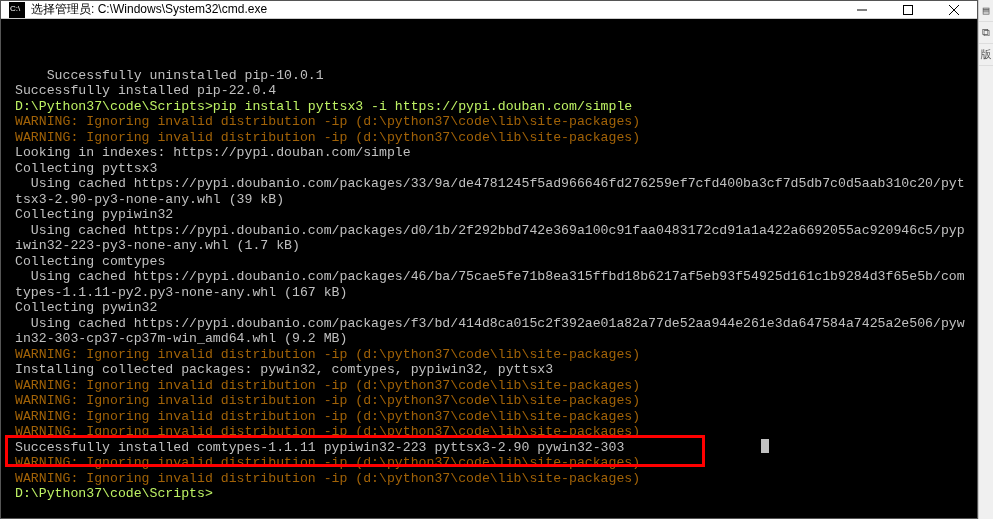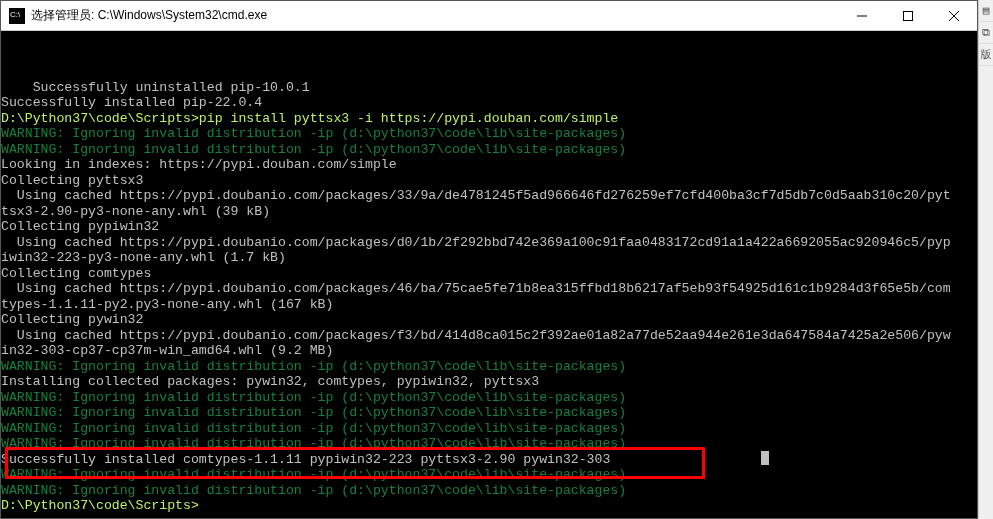--- a/index.html
+++ b/index.html
@@ -17,21 +17,21 @@
     left: 0;
     top: 0;
     width: 978px;
     height: 519px;
     border: 1px solid #555;
     background: #000;
     display: flex;
     flex-direction: column;
   }
   .titlebar {
-    height: 30px;
+    height: 18px;
     background: #fff;
     display: flex;
     align-items: center;
     border-bottom: 1px solid #ccc;
     font-family: "Microsoft YaHei", "Segoe UI", sans-serif;
     font-size: 12px;
     color: #000;
   }
   .titlebar .sys-icon {
     width: 16px;
@@ -58,30 +58,30 @@
     align-items: center;
     justify-content: center;
     font-family: "Segoe UI Symbol", sans-serif;
     font-size: 10px;
     color: #000;
     cursor: pointer;
   }
   .terminal {
     flex: 1;
     background: #000;
-    padding: 2px 0;
+    padding: 2px 14px;
     line-height: 15.5px;
     white-space: pre;
     overflow: hidden;
     position: relative;
     font-size: 13.2px;
   }
   .line { display: block; white-space: pre; }
   .white { color: #c0c0c0; }
-  .yellow { color: #15803d; }
+  .yellow { color: #a16207; }
   .prompt { color: #bef264; }
   .highlight-box {
     position: absolute;
     border: 3px solid #ff0000;
     pointer-events: none;
   }
   .cursor {
     display: inline-block;
     width: 8px;
     height: 14px;

